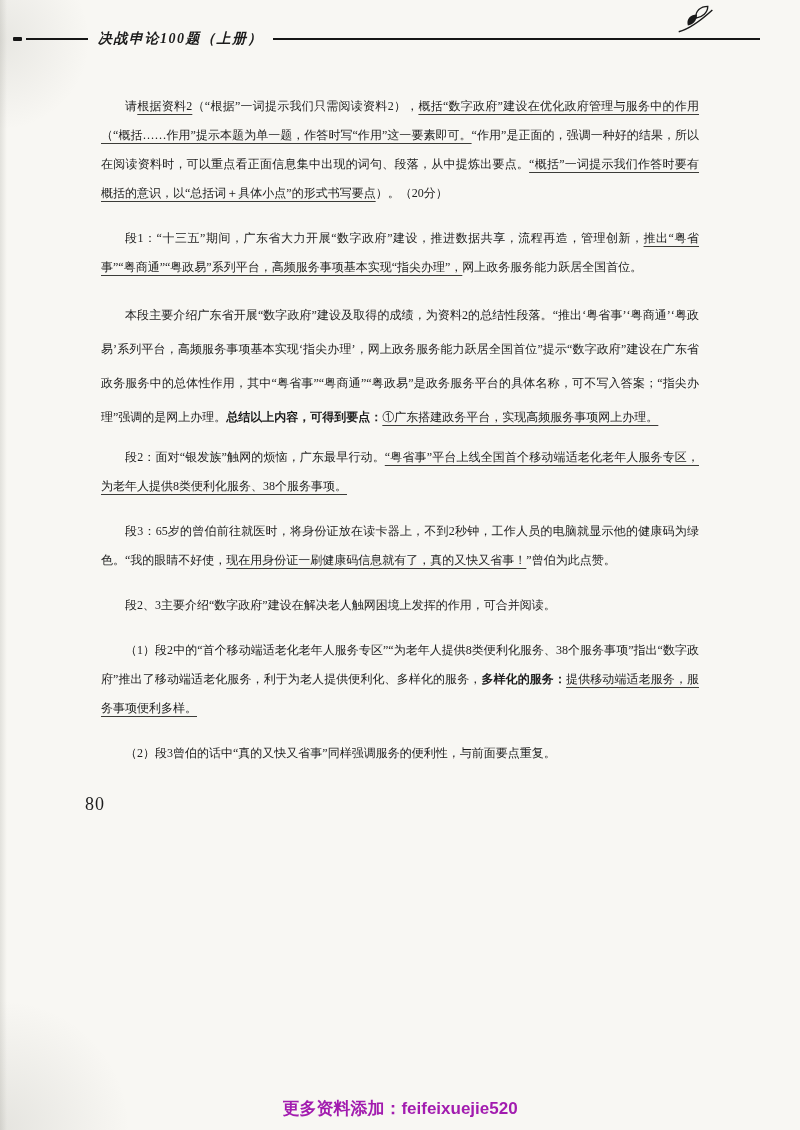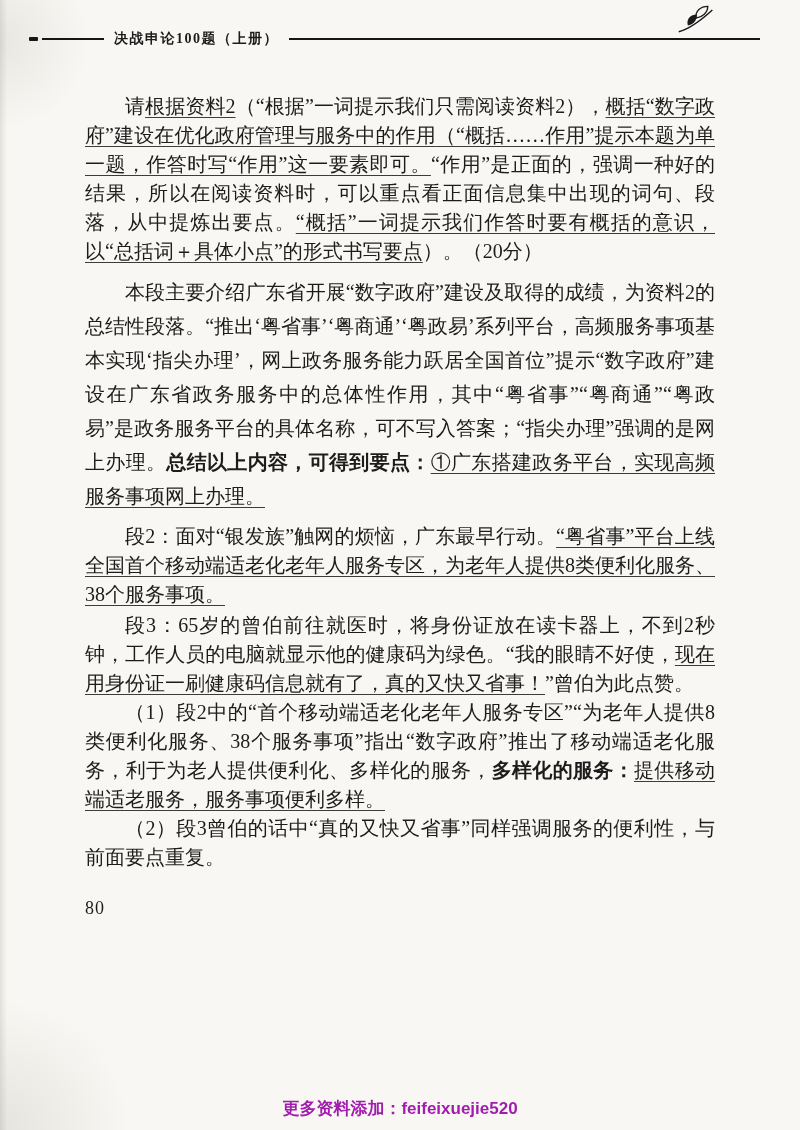--- a/index.html
+++ b/index.html
@@ -8,42 +8,43 @@
     background-color:#f8f7f3;
     background-image:
       linear-gradient(90deg, rgba(110,110,100,0.16), rgba(110,110,100,0) 7px),
       radial-gradient(circle at 0px 1130px, rgba(90,90,80,0.12), transparent 130px),
       radial-gradient(circle at 0px 40px, rgba(90,90,80,0.10), transparent 90px);
     font-family:"Liberation Serif","DejaVu Serif",serif;
     color:#1c1c1c;
   }
   .page-header{
     position:relative;
-    padding:30px 0 0 16px;
+    padding:30px 0 0 0;
     height:40px;
+    font-style:italic;
   }
   .rule-row{
     display:flex;align-items:center;
     margin:0 40px 0 13px;
   }
   .rule-tick{width:9px;height:4px;background:#161616;border-radius:1px;flex:0 0 auto;}
   .rule-seg-left{width:62px;height:2px;background:#161616;margin-left:4px;flex:0 0 auto;}
   .header-title{
     font-size:14px;font-weight:bold;letter-spacing:1.5px;
     padding:0 10px;white-space:nowrap;flex:0 0 auto;
   }
   .rule-seg-right{flex:1 1 auto;height:2px;background:#161616;}
   .leaf{position:absolute;top:4px;right:84px;width:40px;height:32px;}
   .content{
     margin:22px 85px 0 85px;
   }
   p.para{
-    margin:0;
+    margin:16px;
     text-indent:2em;
-    font-size:20px;
+    font-size:12px;
     line-height:29px;
     text-align:justify;
   }
   .u{
     text-decoration:underline;
     text-underline-offset:4px;
     text-decoration-thickness:1.2px;
     text-decoration-color:#3c3c38;
   }
   .b{font-weight:bold;}
@@ -80,22 +81,24 @@
   </div>
   <svg class="leaf" viewBox="0 0 44 34" data-name="leaf-icon" aria-hidden="true">
     <path d="M3 30 Q 18 26 40 6" stroke="#1a1a1a" stroke-width="1.6" fill="none"></path>
     <path d="M22 15 C 21 7, 27 2, 35 2 C 35 9, 29 14, 22 15 Z" stroke="#1a1a1a" stroke-width="1.4" fill="none"></path>
     <path d="M13 23 C 11 16, 16 11, 23 11 C 23 18, 19 22, 13 23 Z" fill="#1a1a1a"></path>
   </svg>
 </div>
 
 <div class="content" data-name="content">
     <p class="para" data-name="question-analysis"><span data-name="text-segment">请</span><span class="u" data-name="text-segment">根据资料2</span><span data-name="text-segment">（“根据”一词提示我们只需阅读资料2），</span><span class="u" data-name="text-segment">概括“数字政府”建设在优化政府管理与服务中的作用</span><span class="u" data-name="text-segment">（“概括……作用”提示本题为单一题，作答时写“作用”这一要素即可。</span><span data-name="text-segment">“作用”是正面的，强调一种好的结果，所以在阅读资料时，可以重点看正面信息集中出现的词句、段落，从中提炼出要点。</span><span class="u" data-name="text-segment">“概括”一词提示我们作答时要有概括的意识，以“总括词＋具体小点”的形式书写要点</span><span data-name="text-segment">）。（20分）</span></p>
+    <p class="para" data-name="material-para-1"><span data-name="text-segment">段1：“十三五”期间，广东省大力开展“数字政府”建设，推进数据共享，流程再造，管理创新，</span><span class="u" data-name="text-segment">推出“粤省事”“粤商通”“粤政易”系列平台，高频服务事项基本实现“指尖办理”，</span><span data-name="text-segment">网上政务服务能力跃居全国首位。</span></p>
     <p class="para" data-name="material-para-1-analysis"><span data-name="text-segment">本段主要介绍广东省开展“数字政府”建设及取得的成绩，为资料2的总结性段落。“推出‘粤省事’‘粤商通’‘粤政易’系列平台，高频服务事项基本实现‘指尖办理’，网上政务服务能力跃居全国首位”提示“数字政府”建设在广东省政务服务中的总体性作用，其中“粤省事”“粤商通”“粤政易”是政务服务平台的具体名称，可不写入答案；“指尖办理”强调的是网上办理。</span><span class="b" data-name="text-segment">总结以上内容，可得到要点：</span><span class="u" data-name="text-segment">①广东搭建政务平台，实现高频服务事项网上办理。</span></p>
     <p class="para" data-name="material-para-2"><span data-name="text-segment">段2：面对“银发族”触网的烦恼，广东最早行动。</span><span class="u" data-name="text-segment">“粤省事”平台上线全国首个移动端适老化老年人服务专区，为老年人提供8类便利化服务、38个服务事项。</span></p>
     <p class="para" data-name="material-para-3"><span data-name="text-segment">段3：65岁的曾伯前往就医时，将身份证放在读卡器上，不到2秒钟，工作人员的电脑就显示他的健康码为绿色。“我的眼睛不好使，</span><span class="u" data-name="text-segment">现在用身份证一刷健康码信息就有了，真的又快又省事！</span><span data-name="text-segment">”曾伯为此点赞。</span></p>
+    <p class="para" data-name="para-2-3-analysis"><span data-name="text-segment">段2、3主要介绍“数字政府”建设在解决老人触网困境上发挥的作用，可合并阅读。</span></p>
     <p class="para" data-name="analysis-point-1"><span data-name="text-segment">（1）段2中的“首个移动端适老化老年人服务专区”“为老年人提供8类便利化服务、38个服务事项”指出“数字政府”推出了移动端适老化服务，利于为老人提供便利化、多样化的服务，</span><span class="b" data-name="text-segment">多样化的服务：</span><span class="u" data-name="text-segment">提供移动端适老服务，服务事项便利多样。</span></p>
     <p class="para" data-name="analysis-point-2"><span data-name="text-segment">（2）段3曾伯的话中“真的又快又省事”同样强调服务的便利性，与前面要点重复。</span></p>
   </div>
 
 <div class="page-number" data-name="page-number">80</div>
 
 <div class="promo" data-name="promo-footer">更多资料添加：feifeixuejie520</div>
 
 </body></html>

